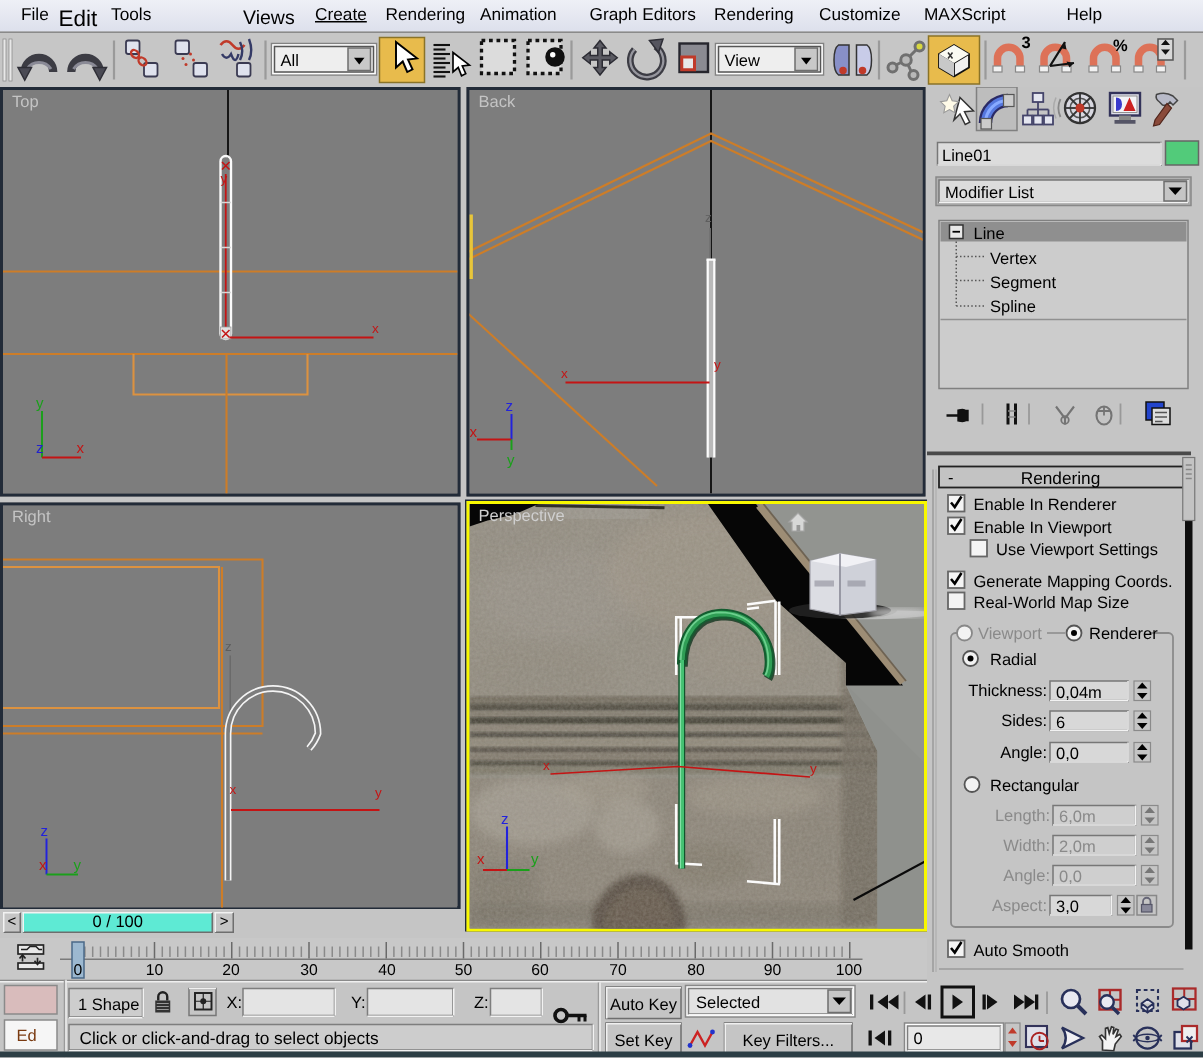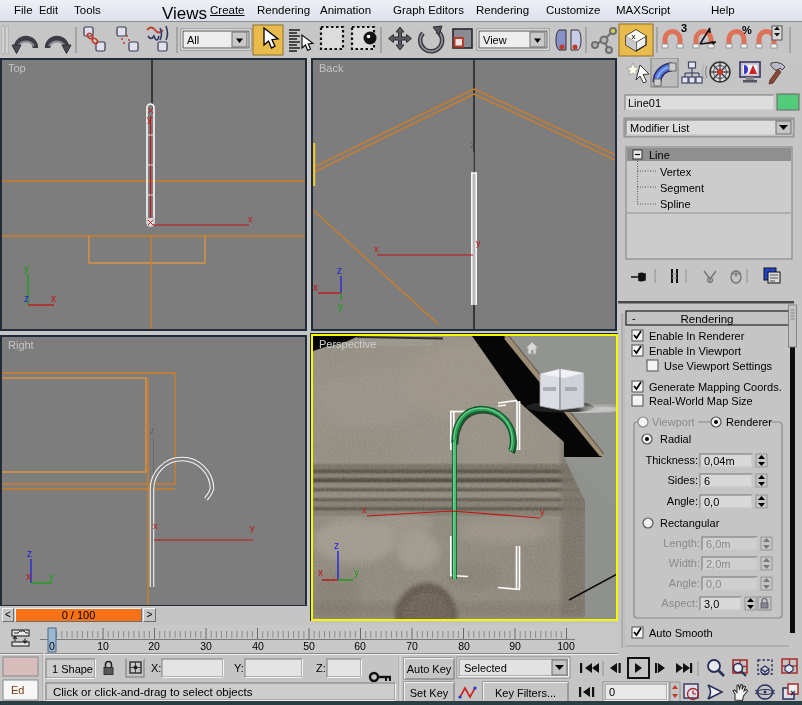--- a/index.html
+++ b/index.html
@@ -7,24 +7,24 @@
   .abs{position:absolute;}
   .vp{position:absolute;background:#7d7d7d;border:2px solid #222b38;box-sizing:border-box;}
   .vplabel{position:absolute;left:6px;top:2px;color:#c4c4c4;font-size:11px;}
   .raised{border-top:1px solid #f2f2f2;border-left:1px solid #f2f2f2;
         border-bottom:1px solid #6e6e6e;border-right:1px solid #6e6e6e;}
   .btxt{font-size:11px;color:#000;}
 </style></head>
 <body>
 <div class="abs" style="left:0;top:0;width:802px;height:21px;background:linear-gradient(#eef0f6,#dde0ec);border-bottom:1px solid #8a8a8a;">
     <span style="position:absolute;left:14px;top:4px;font-size:11.5px;color:#000;">File</span>
-    <span style="position:absolute;left:39px;top:4px;font-size:11px;color:#000;">Edit</span>
+    <span style="position:absolute;left:39px;top:4px;font-size:15px;color:#000;">Edit</span>
     <span style="position:absolute;left:74px;top:4px;font-size:11.5px;color:#000;">Tools</span>
     <span style="position:absolute;left:117px;top:4px;font-size:11.5px;color:#000;margin-top:40px;">Group</span>
-    <span style="position:absolute;left:162px;top:4px;font-size:17px;color:#000;">Views</span>
+    <span style="position:absolute;left:162px;top:4px;font-size:13px;color:#000;">Views</span>
     <span style="position:absolute;left:210px;top:4px;font-size:11.5px;color:#000;text-decoration:underline;">Create</span>
     <span style="position:absolute;left:257px;top:4px;font-size:11.5px;color:#000;">Rendering</span>
     <span style="position:absolute;left:320px;top:4px;font-size:11.5px;color:#000;">Animation</span>
     <span style="position:absolute;left:393px;top:4px;font-size:11.5px;color:#000;">Graph Editors</span>
     <span style="position:absolute;left:476px;top:4px;font-size:11.5px;color:#000;">Rendering</span>
     <span style="position:absolute;left:546px;top:4px;font-size:11.5px;color:#000;">Customize</span>
     <span style="position:absolute;left:616px;top:4px;font-size:11.5px;color:#000;">MAXScript</span>
     <span style="position:absolute;left:683px;top:4px;font-size:11.5px;color:#000;margin-left:28px;">Help</span>
   </div>
 <div class="abs" style="left:0;top:22px;width:802px;height:36px;">
@@ -354,21 +354,21 @@
           <line x1="25" y1="244" x2="40" y2="244" stroke="#1aa01a"></line>
           <text x="21" y="213" font-size="10" fill="#2222dd" font-family="Liberation Sans, sans-serif">z</text>
           <text x="5" y="240" font-size="10" fill="#c41414" font-family="Liberation Sans, sans-serif">x</text>
           <text x="41" y="240" font-size="10" fill="#1aa01a" font-family="Liberation Sans, sans-serif">y</text>
         </g>
       </svg>
  <div class="vplabel" style="color:#cfcfcf;">Perspective</div></div>
 </div>
 <div class="abs" style="left:0;top:607px;width:309px;height:18px;background:#c5c5c5;">
   <div class="raised abs btxt" style="left:2px;top:1px;width:10px;height:12px;text-align:center;font-size:10px;background:#c5c5c5;">&lt;</div>
-  <div class="raised abs btxt" style="left:15px;top:1px;width:125px;height:12px;text-align:center;font-size:11px;background:#f97316;">0 / 100</div>
+  <div class="raised abs btxt" style="left:15px;top:1px;width:125px;height:12px;text-align:center;font-size:11px;background:#5eead4;">0 / 100</div>
   <div class="raised abs btxt" style="left:143px;top:1px;width:11px;height:12px;text-align:center;font-size:10px;background:#c5c5c5;">&gt;</div>
 </div>
 <div class="abs" style="left:618px;top:58px;width:184px;height:590px;">
 <svg width="184" height="590">
       <rect width="184" height="590" fill="#c5c5c5"></rect>
       <line x1="4" y1="255" x2="4" y2="590" stroke="#9a9a9a" stroke-width="1"></line>
       <line x1="6" y1="255" x2="6" y2="590" stroke="#b2b2b2" stroke-width="1"></line>
       <rect x="33" y="0" width="27" height="29" fill="#bdbdbd" stroke="#808080" stroke-width="1"></rect>
       <g transform="translate(8,3)">
         <path d="M14,4 l9,9 -6,0.5 3.5,7 -3,1.5 -3.5,-7 -4,4 z" fill="#fff" stroke="#333" stroke-width="1"></path>

